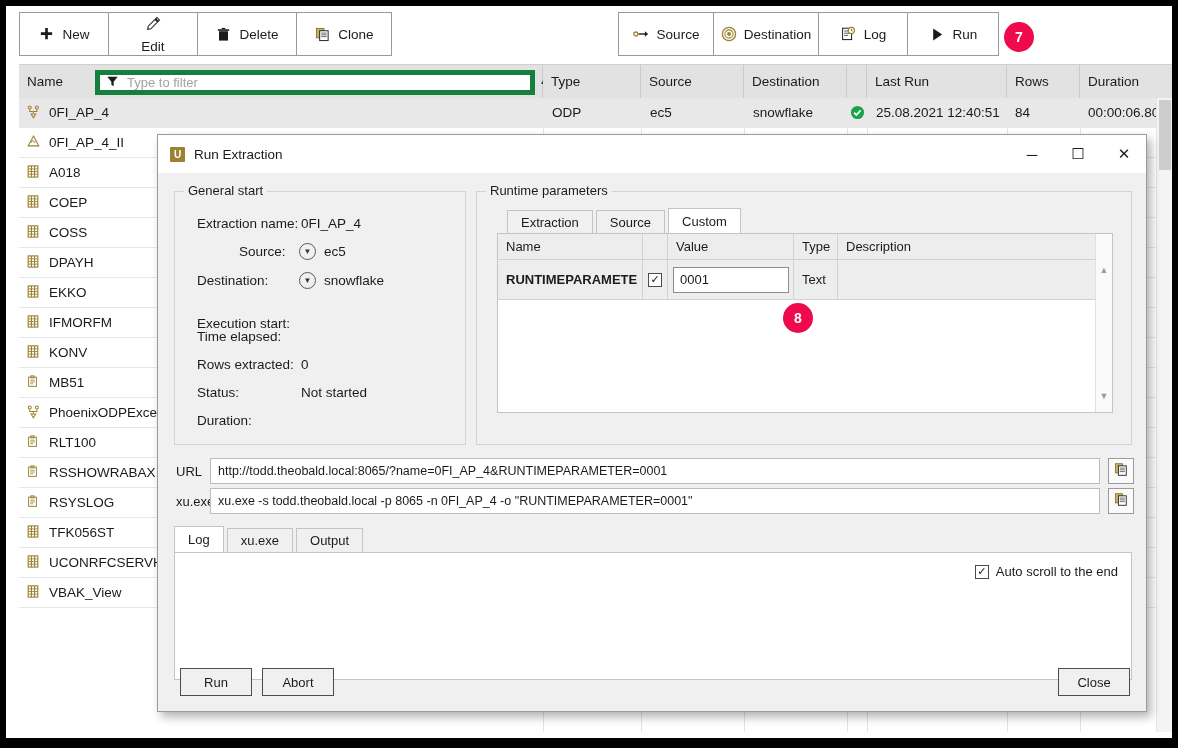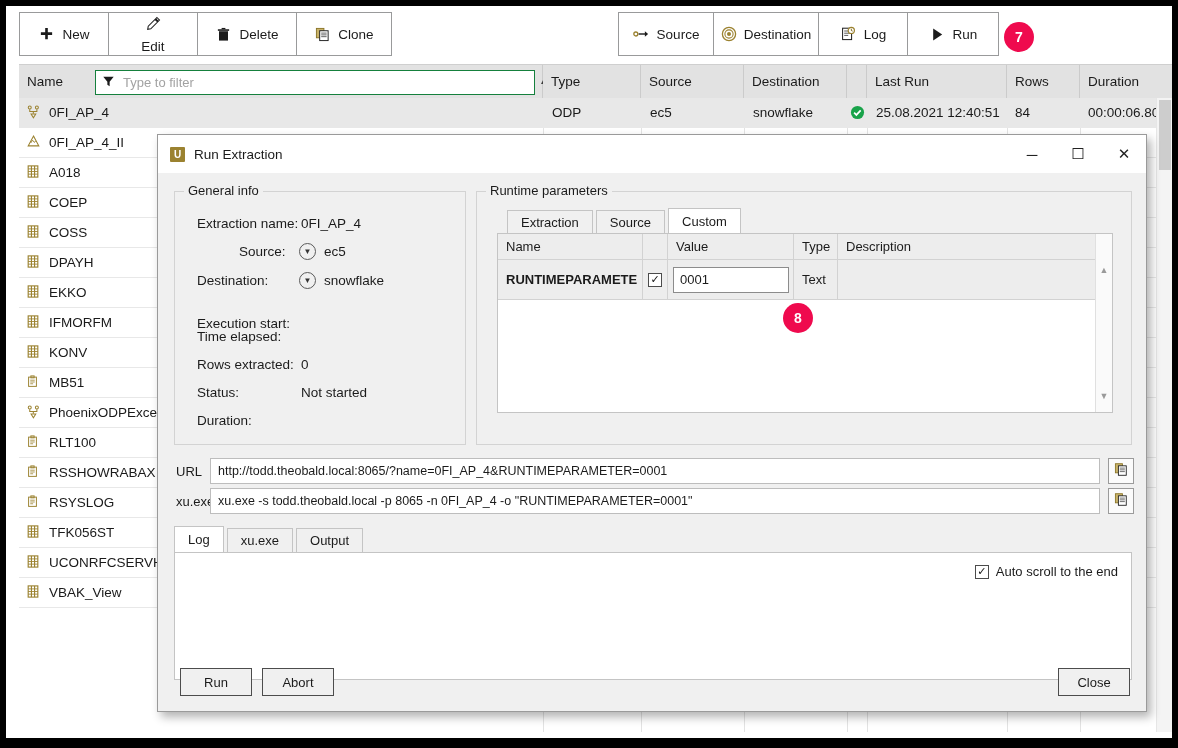--- a/index.html
+++ b/index.html
@@ -58,21 +58,21 @@
     position:absolute;top:0;height:33px;
     box-sizing:border-box;
     border-right:1px solid #cbcbcb;
     display:flex;align-items:center;
     padding-left:8px;
     font-size:13.5px;color:#1b1b1b;
     background:#e2e2e2;
   }
   #filter-wrap{
     position:absolute;left:76px;top:5px;width:440px;height:25px;
-    background:#fff;border:1px solid #15803d;box-sizing:border-box;
+    background:#fff;border:5px solid #15803d;box-sizing:border-box;
     display:flex;align-items:center;padding-left:6px;gap:6px;
   }
   #filter-input{
     border:0;outline:0;background:transparent;
     font-family:"Liberation Sans", sans-serif;font-size:13px;color:#2a2a2a;
     width:390px;
   }
   #filter-input::placeholder{color:#a2a2a2;}
   #sort-arrow{position:absolute;left:520px;top:10px;font-size:10px;color:#3a3a3a;}
 
@@ -537,21 +537,21 @@
 
     <div id="dlg-title">
       <div id="dlg-app-icon">U</div>
       <div id="dlg-title-text">Run Extraction</div>
       <div class="winbtn" id="win-min">─</div>
       <div class="winbtn" id="win-max">☐</div>
       <div class="winbtn" id="win-close">✕</div>
     </div>
 
     <div class="group" id="grp-general">
-      <div class="group-title">General info</div>
+      <div class="group-title">General start</div>
 
       <div class="ginfo-label" style="top:24px;">Extraction name:</div>
       <div class="ginfo-val" style="top:24px;">0FI_AP_4</div>
 
       <div class="ginfo-label" style="top:52px;margin-left:42px;">Source:</div>
       <div class="combo-ic" style="top:51px;">▼</div>
       <div class="ginfo-val" style="top:52px;left:149px;">ec5</div>
 
       <div class="ginfo-label" style="top:81px;">Destination:</div>
       <div class="combo-ic" style="top:80px;">▼</div>

